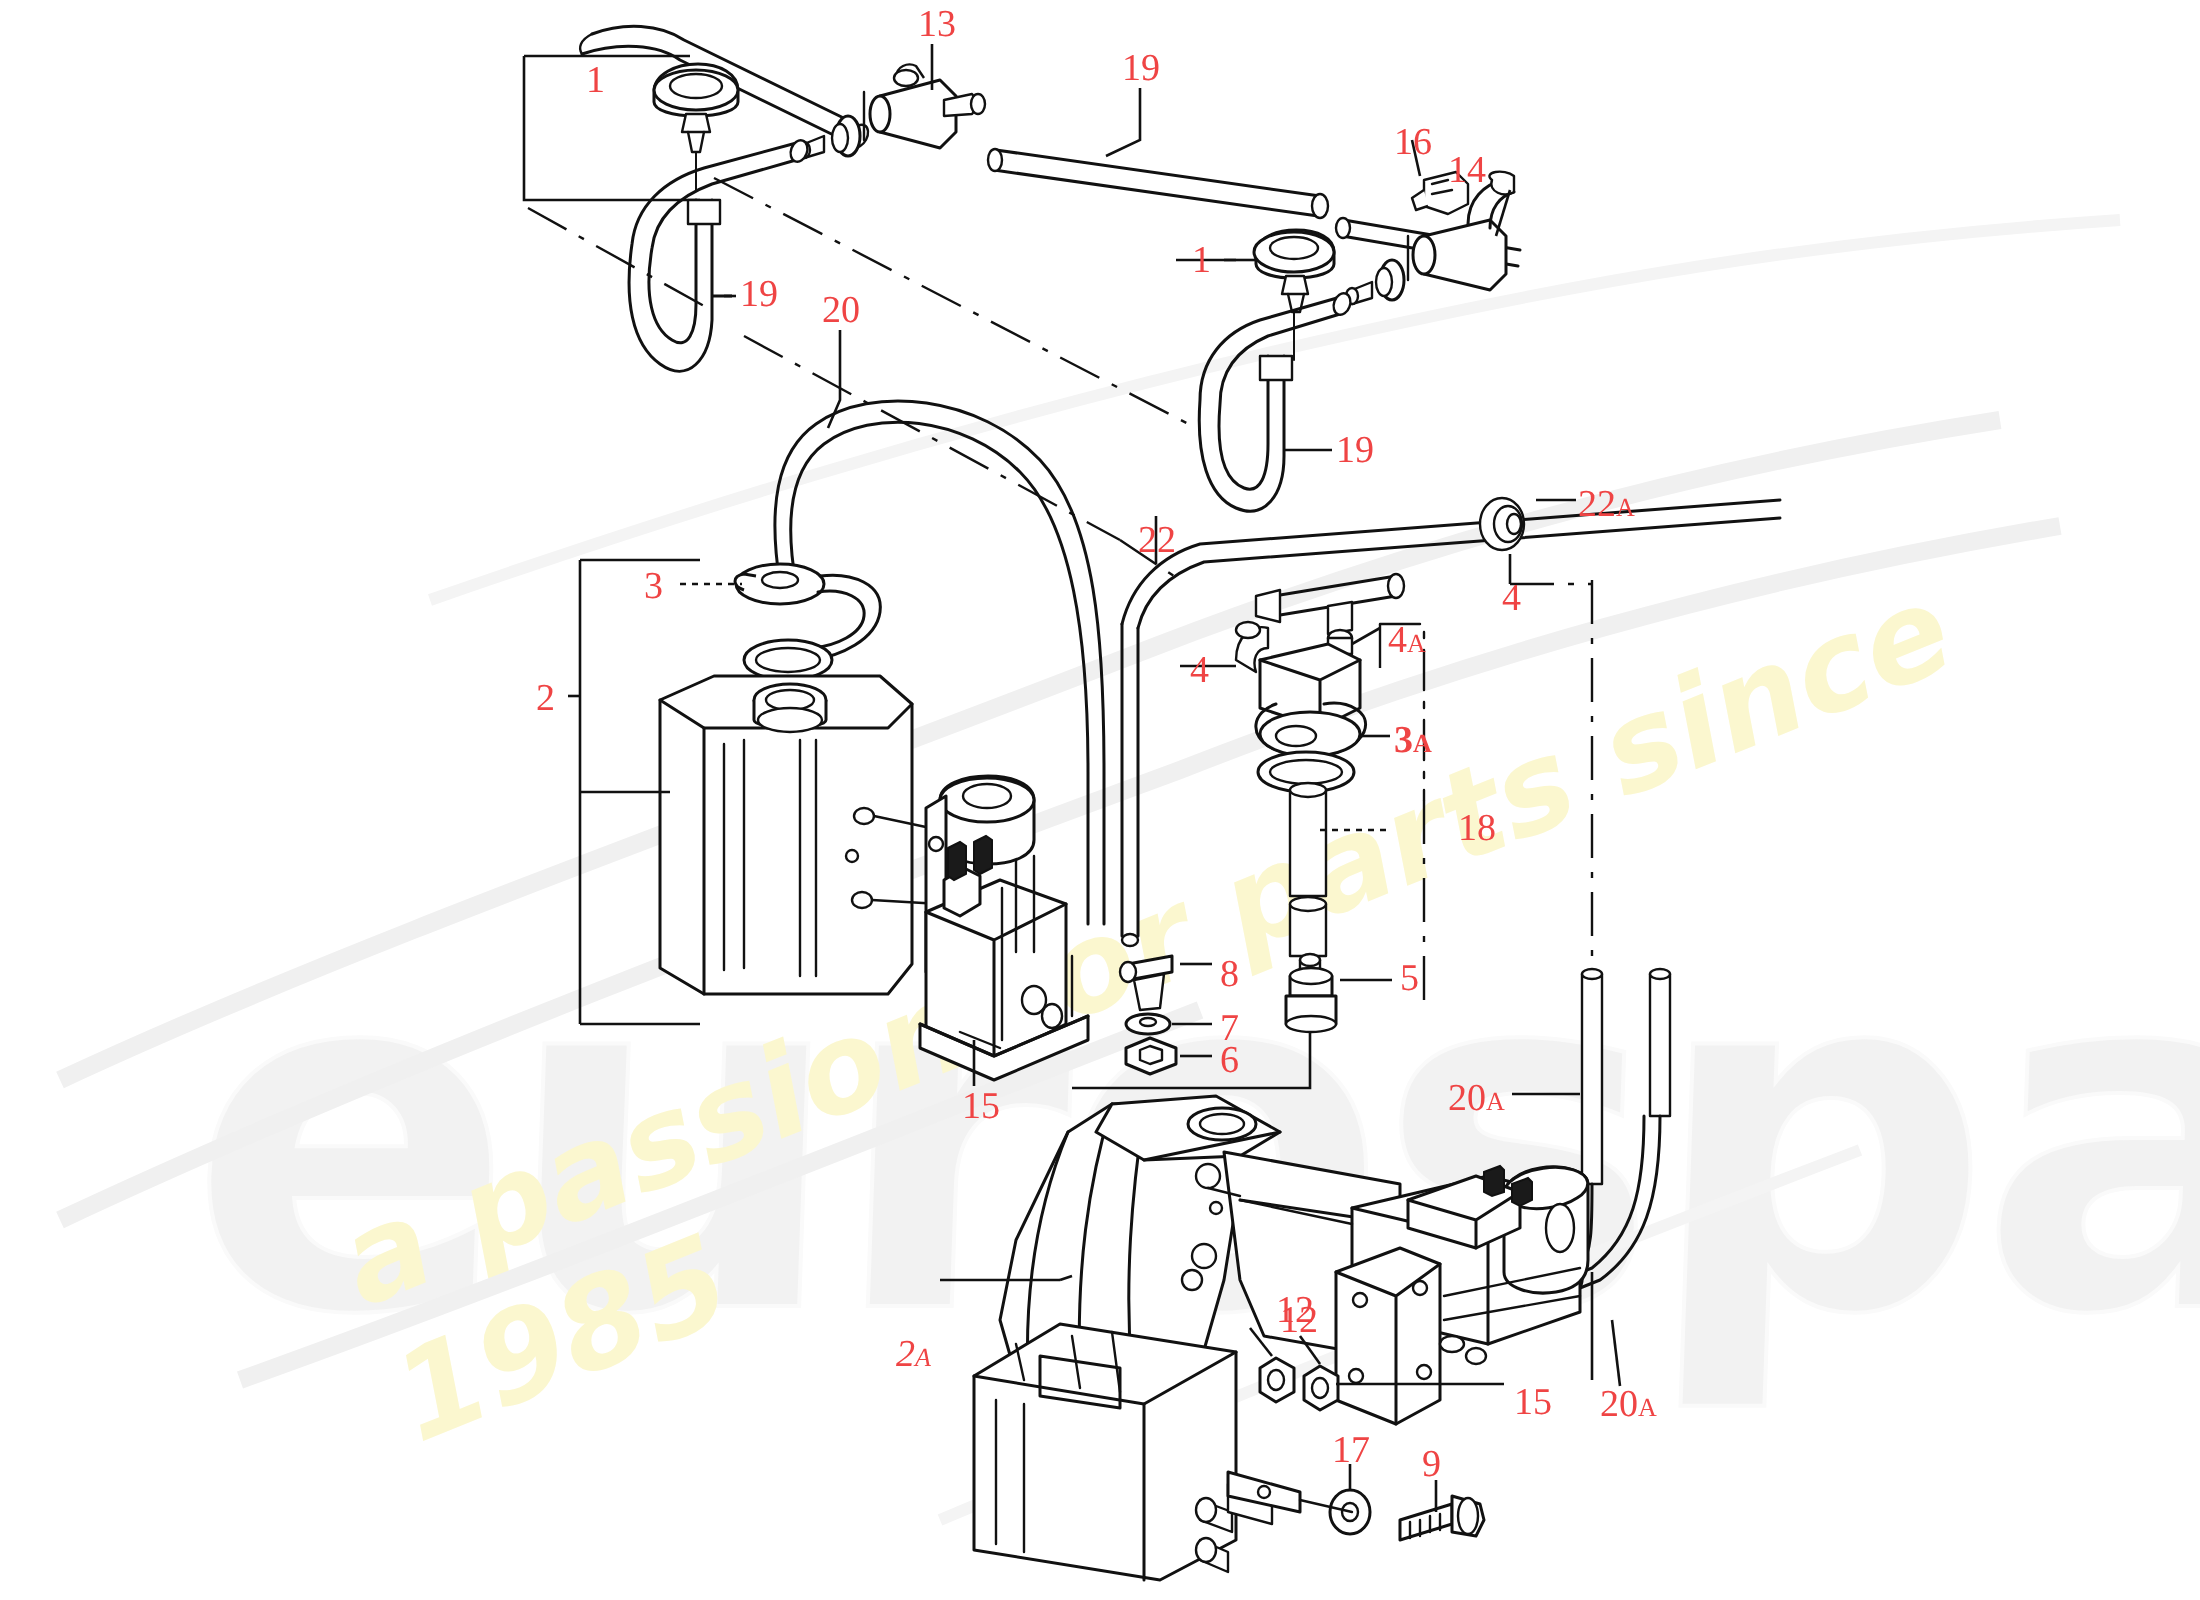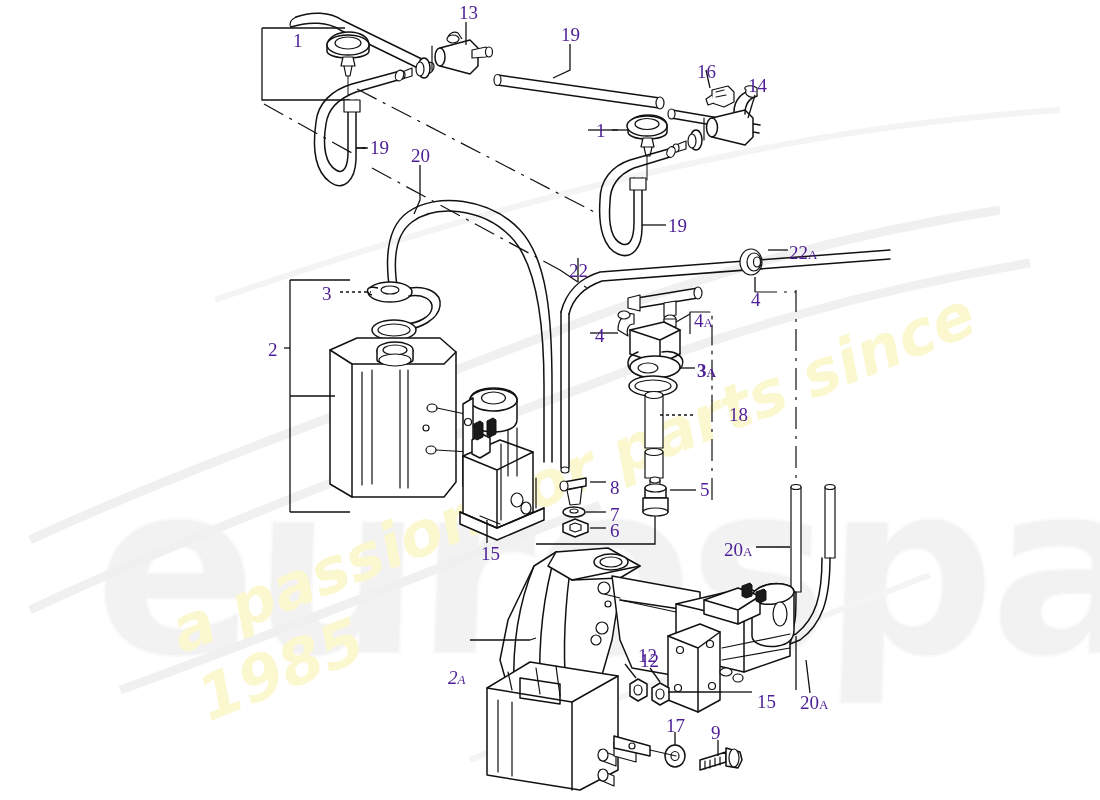--- a/index.html
+++ b/index.html
@@ -6,21 +6,21 @@
   body{width:1100px;height:800px;overflow:hidden;font-family:"Liberation Serif",serif;}
   #stage{position:relative;width:1100px;height:800px;background:#ffffff;overflow:hidden;}
   #stage svg{position:absolute;left:0;top:0;}
   .lyr{position:absolute;left:0;top:0;width:1100px;height:800px;}
   .wm-grey{position:absolute;font-family:"DejaVu Sans",sans-serif;font-weight:700;
            color:#f2f2f2;letter-spacing:-6px;
            text-shadow:0 0 1px #e8e8e8;-webkit-text-stroke:2px #fafafa;}
   .wm-yellow{position:absolute;font-family:"DejaVu Sans",sans-serif;font-weight:700;
              color:#fbf7cf;font-style:italic;}
   .lbl{position:absolute;font-family:"Liberation Serif",serif;font-size:19px;
-       color:#4c1d95;white-space:nowrap;line-height:1;}
+       color:#ef4444;white-space:nowrap;line-height:1;}
   .lbl .sub{font-size:13px;}
 </style>
 </head>
 <body>
 
 <div id="stage">
 
   <div class="lyr">
     <div class="wm-grey" style="left:95px;top:430px;font-size:240px;transform:skewX(-2deg);">eurospares</div>
     <div class="wm-yellow" style="left:160px;top:600px;font-size:62px;transform:rotate(-22deg);transform-origin:0 0;">a passion for parts since 1985</div>
@@ -417,21 +417,21 @@
     </div>
 
     <div class="lbl" style="left:561px;top:25px;">
       <span>19</span><span class="sub"></span>
     </div>
 
     <div class="lbl" style="left:697px;top:62px;">
       <span>16</span><span class="sub"></span>
     </div>
 
-    <div class="lbl" style="left:748px;top:76px;">
+    <div class="lbl" style="left:724px;top:76px;">
       <span>14</span><span class="sub"></span>
     </div>
 
     <div class="lbl" style="left:596px;top:121px;">
       <span>1</span><span class="sub"></span>
     </div>
 
     <div class="lbl" style="left:370px;top:138px;">
       <span>19</span><span class="sub"></span>
     </div>

